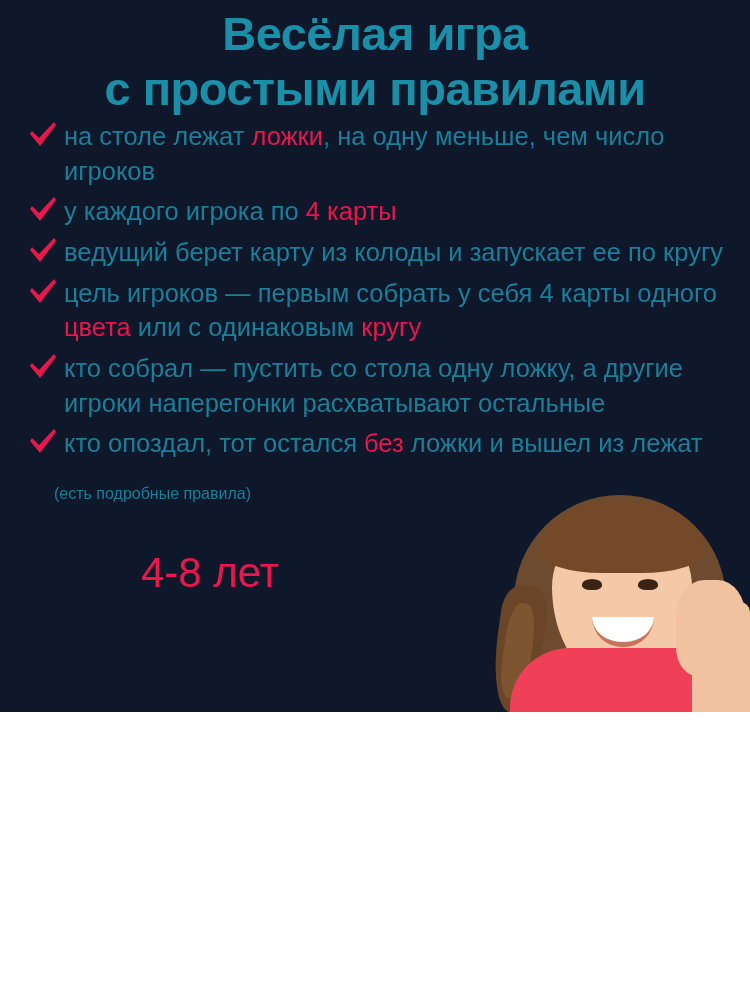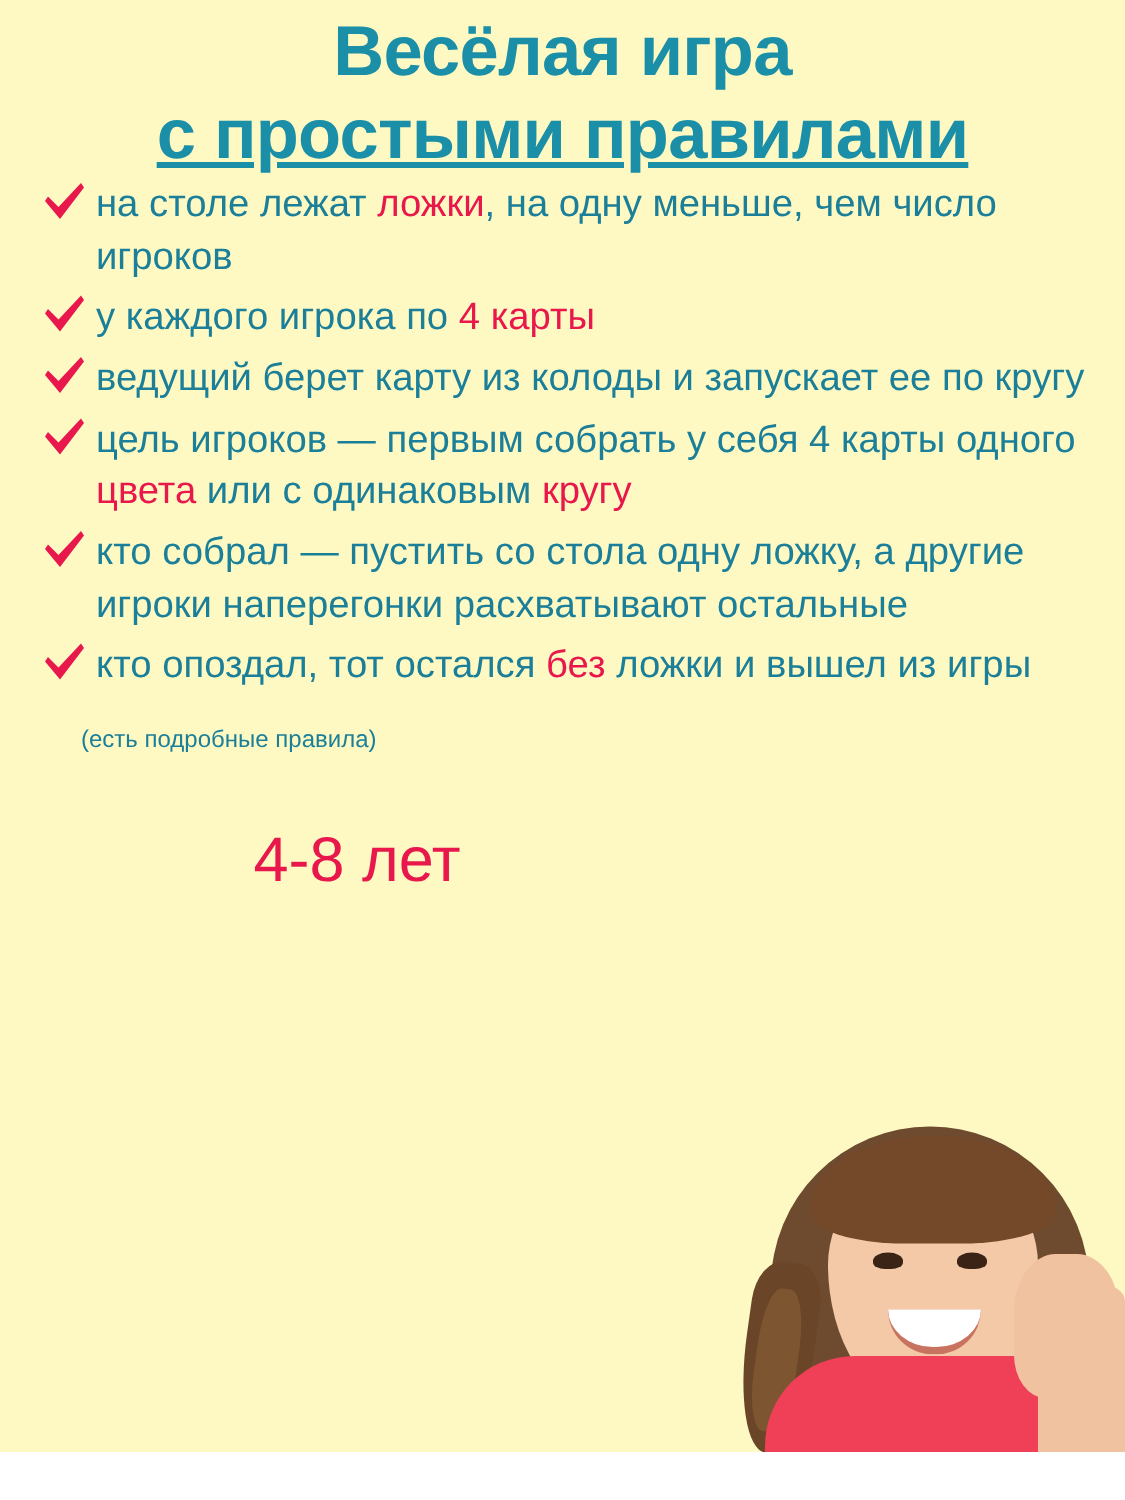--- a/index.html
+++ b/index.html
@@ -9,42 +9,41 @@
     width: 750px;
     height: 1000px;
     background: #ffffff;
     font-family: "Liberation Sans", sans-serif;
     overflow: hidden;
   }
 
   .poster {
     position: relative;
     width: 750px;
-    height: 968px;
-    background: #fef9c3;
+    height: 712px;
+    background: #0f172a;
     overflow: hidden;
   }
 
   
   .title {
     text-align: center;
     color: #1b8fa8;
     font-weight: bold;
     letter-spacing: -0.5px;
     padding-top: 6px;
   }
   .title-line {
     display: block;
     font-size: 47px;
     line-height: 1.18;
     white-space: nowrap;
   }
   .title-line.line2 {
     font-size: 47px;
-    text-decoration: underline;
   }
 
   
   .rules {
     margin: 2px 0 0 0;
     padding: 0 22px 0 28px;
     list-style: none;
   }
   .rule {
     position: relative;
@@ -73,21 +72,20 @@
     padding: 18px 0 0 54px;
   }
 
   
   .age {
     color: #e8174c;
     font-size: 42px;
     padding: 46px 0 0 0;
     text-align: center;
     width: 420px;
-    margin-left: 28px;
   }
 
   
   .photo {
     position: absolute;
     right: 0;
     bottom: 0;
     width: 260px;
     height: 245px;
     overflow: hidden;
@@ -221,21 +219,21 @@
         </span><span><span>цель игроков — первым собрать у себя 4 карты одного </span><span class="hl">цвета</span><span> или  с одинаковым </span><span class="hl">кругу</span></span></li>
       <li class="rule"><span class="check">
           <svg viewBox="0 0 30 30">
             <path d="M2 13 L4 10 L11 17 L26 1 L28 4 L12 25 Z" fill="currentColor"></path>
           </svg>
         </span><span><span>кто собрал — пустить со стола одну ложку, а другие игроки наперегонки расхватывают остальные</span></span></li>
       <li class="rule"><span class="check">
           <svg viewBox="0 0 30 30">
             <path d="M2 13 L4 10 L11 17 L26 1 L28 4 L12 25 Z" fill="currentColor"></path>
           </svg>
-        </span><span><span>кто опоздал, тот остался </span><span class="hl">без</span><span> ложки и вышел из игры</span></span></li>
+        </span><span><span>кто опоздал, тот остался </span><span class="hl">без</span><span> ложки и вышел из лежат</span></span></li>
     </ul>
 
   <div class="note">(есть подробные правила)</div>
 
   <div class="age">4-8 лет</div>
 
   <div class="photo">
     <div class="girl-hair-back"></div>
     <div class="girl-braid"></div>
     <div class="girl-face"></div>

